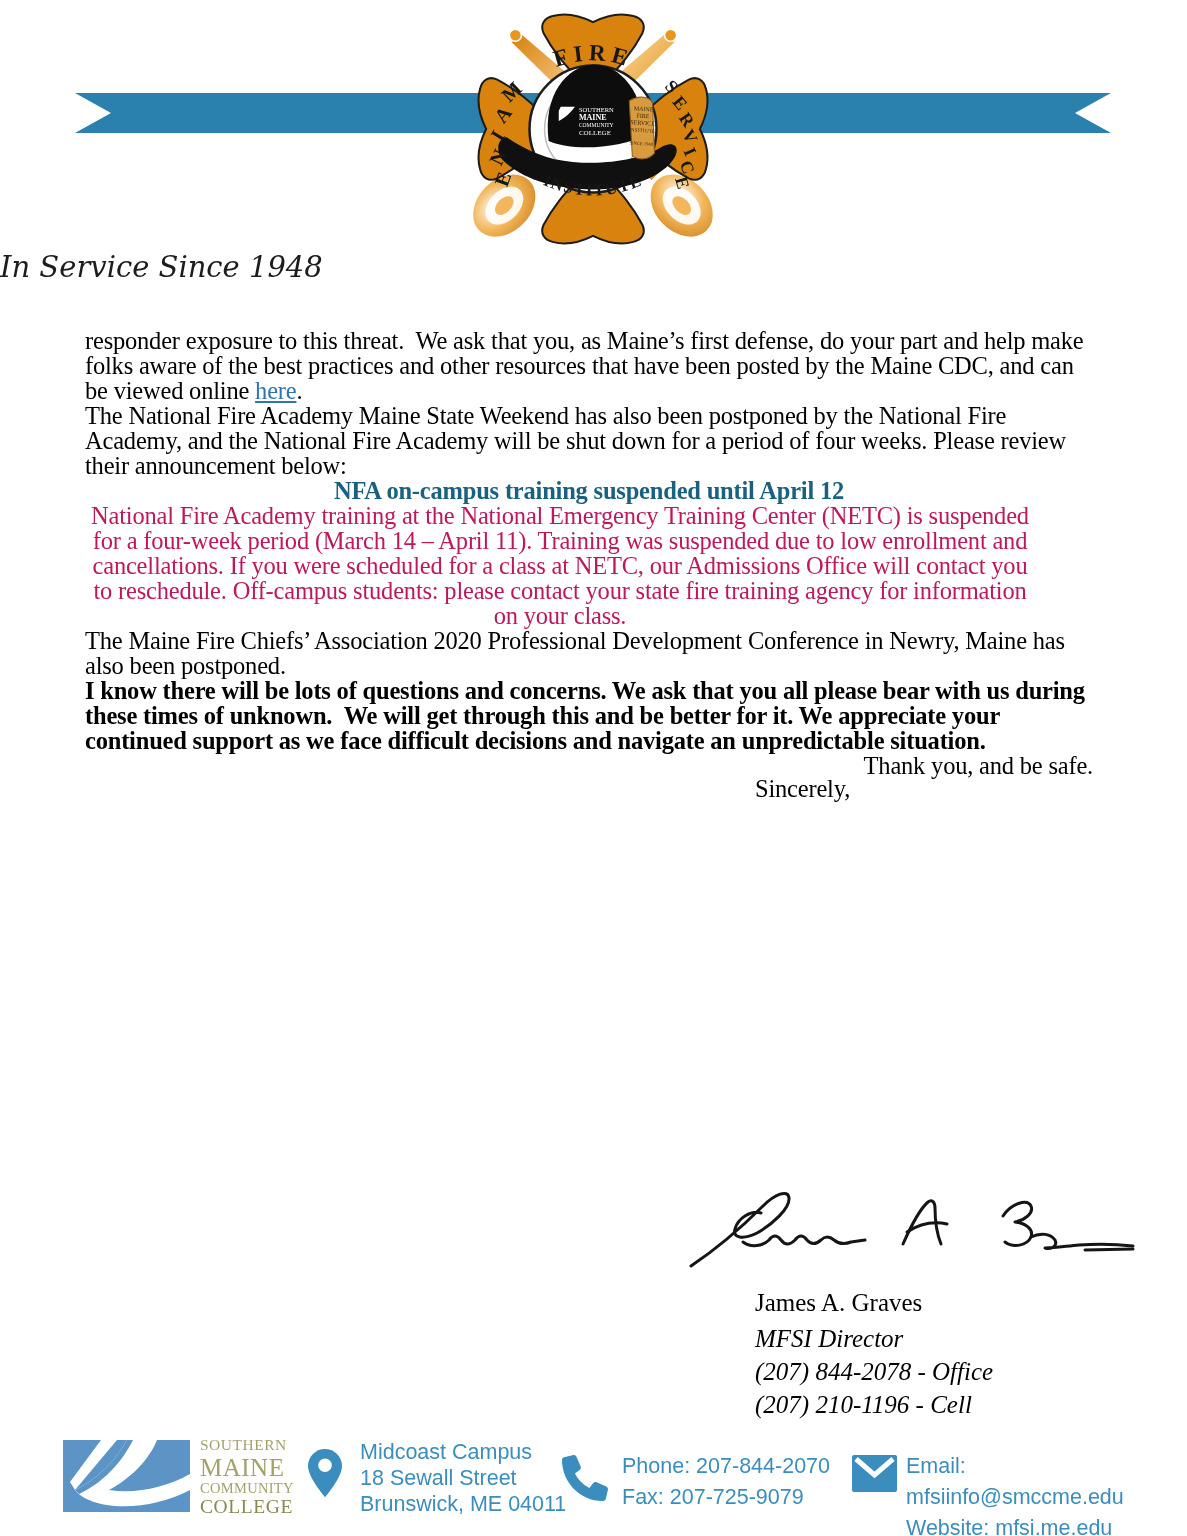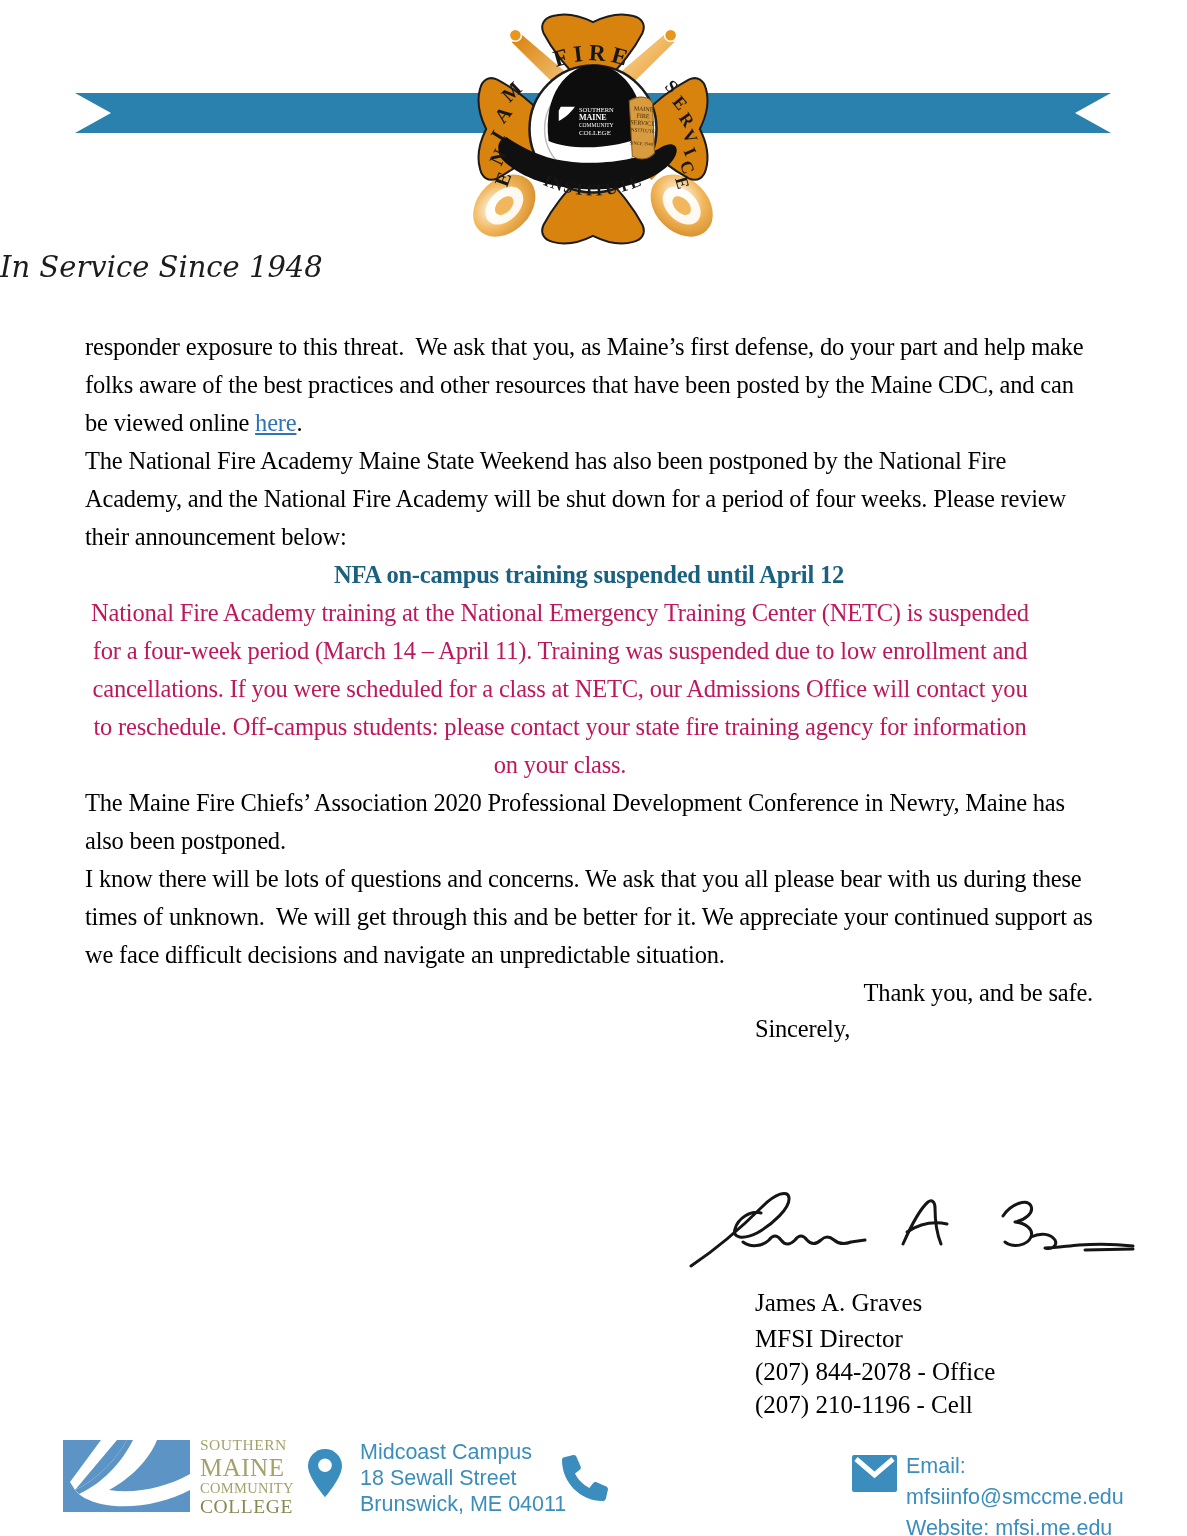--- a/index.html
+++ b/index.html
@@ -6,36 +6,36 @@
   .page{position:relative;width:1187px;height:1536px;background:#ffffff;overflow:hidden;
         font-family:"Liberation Serif",serif;color:#000;}
   
   .ribbon{position:absolute;left:75px;top:93px;width:1036px;height:40px;background:#2a81ae;
           clip-path:polygon(0 0,100% 0,calc(100% - 36px) 50%,100% 100%,0 100%,36px 50%);z-index:1;}
   .logo-svg{position:absolute;left:438px;top:8px;width:310px;height:252px;z-index:2;}
   .tagline{position:absolute;left:0;top:250px;width:100%;text-align:left;z-index:3;
            font-family:"DejaVu Serif",serif;font-style:italic;font-size:29px;color:#1c1c1c;}
   
   .letter-body{position:absolute;left:85px;top:328px;width:1008px;z-index:2;
-               font-size:24.5px;line-height:38px;letter-spacing:-0.2px;}
+               font-size:24.5px;line-height:25px;letter-spacing:-0.2px;}
   .letter-body p{margin:0;white-space:pre-wrap;}
   .p1{margin-bottom:27px;}
   .p2{margin-bottom:21px;}
   .nfa-head{font-weight:bold;text-align:center;color:#1a6180;}
   .nfa-body{width:950px;margin:0 auto 31px auto;text-align:center;color:#be185d;}
   .p3{margin-bottom:25px;}
-  .p4{margin-bottom:25px;}
+  .p4{margin-bottom:25px;font-weight:bold;}
   .p5{margin-bottom:23px;}
   .p6{margin-bottom:0;text-align:right;}
   .sincerely{margin-left:670px;margin-top:-2px;}
   a.doc-link{color:#2e74b5;text-decoration:underline;cursor:pointer;}
   
   .signature-svg{position:absolute;left:685px;top:1188px;width:455px;height:85px;z-index:2;}
   .sig-block{position:absolute;left:755px;top:1286px;z-index:2;font-size:25px;line-height:33px;}
-  .sig-block .it{}
+  .sig-block .it{font-style:italic;}
   .sig-name{margin-bottom:3px;}
   
   .footer{position:absolute;left:0;top:1437px;width:1187px;height:80px;z-index:2;
           font-family:"Liberation Sans",sans-serif;}
   .smcc-logo{position:absolute;left:63px;top:3px;width:127px;height:72px;}
   .college{position:absolute;left:200px;top:0px;width:110px;text-align:left;line-height:1;}
   .college .l1{font-size:15.5px;letter-spacing:.5px;color:#a4a26b;font-family:"Liberation Serif",serif;margin-bottom:2px;}
   .college .l2{font-size:25px;letter-spacing:.5px;color:#a4a26b;font-family:"Liberation Serif",serif;margin-bottom:1px;}
   .college .l3{font-size:14.5px;letter-spacing:.3px;color:#a4a26b;font-family:"Liberation Serif",serif;margin-bottom:2px;}
   .college .l4{font-size:19.5px;letter-spacing:.6px;color:#8a8851;font-family:"Liberation Serif",serif;}
@@ -197,20 +197,24 @@
     </svg>
     <div class="addr">
       <div>Midcoast Campus</div>
       <div>18 Sewall Street</div>
       <div>Brunswick, ME 04011</div>
     </div>
 
     <svg class="phone-svg" viewBox="0 0 512 512">
       <path fill="#3a8dbc" d="M511.2 387l-23.25 100.8c-3.266 14.25-15.79 24.22-30.46 24.22C205.2 512 0 306.8 0 54.5c0-14.66 9.969-27.2 24.22-30.45l100.8-23.25c14.69-3.484 29.73 4.203 35.83 17.91l46.52 108.5c5.438 12.78 1.77 27.67-8.98 36.45L144.5 207.1c33.98 69.22 90.26 125.5 159.5 159.5l44.08-53.8c8.688-10.78 23.69-14.51 36.47-8.975l108.5 46.51C506.1 357.2 514.6 372.4 511.2 387z"></path>
     </svg>
+    <div class="phone-col">
+      <div>Phone: 207-844-2070</div>
+      <div>Fax: 207-725-9079</div>
+    </div>
 
     <svg class="env-svg" viewBox="0 0 45 37">
       <rect x="0" y="0" width="45" height="37" rx="2" fill="#3a8dbc"></rect>
       <path d="M 4,4 L 22.5,20 L 41,4" fill="none" stroke="#ffffff" stroke-width="5"></path>
     </svg>
     <div class="mail-col">
       <div>Email: mfsiinfo@smccme.edu</div>
       <div>Website: mfsi.me.edu</div>
     </div>
   </div>

